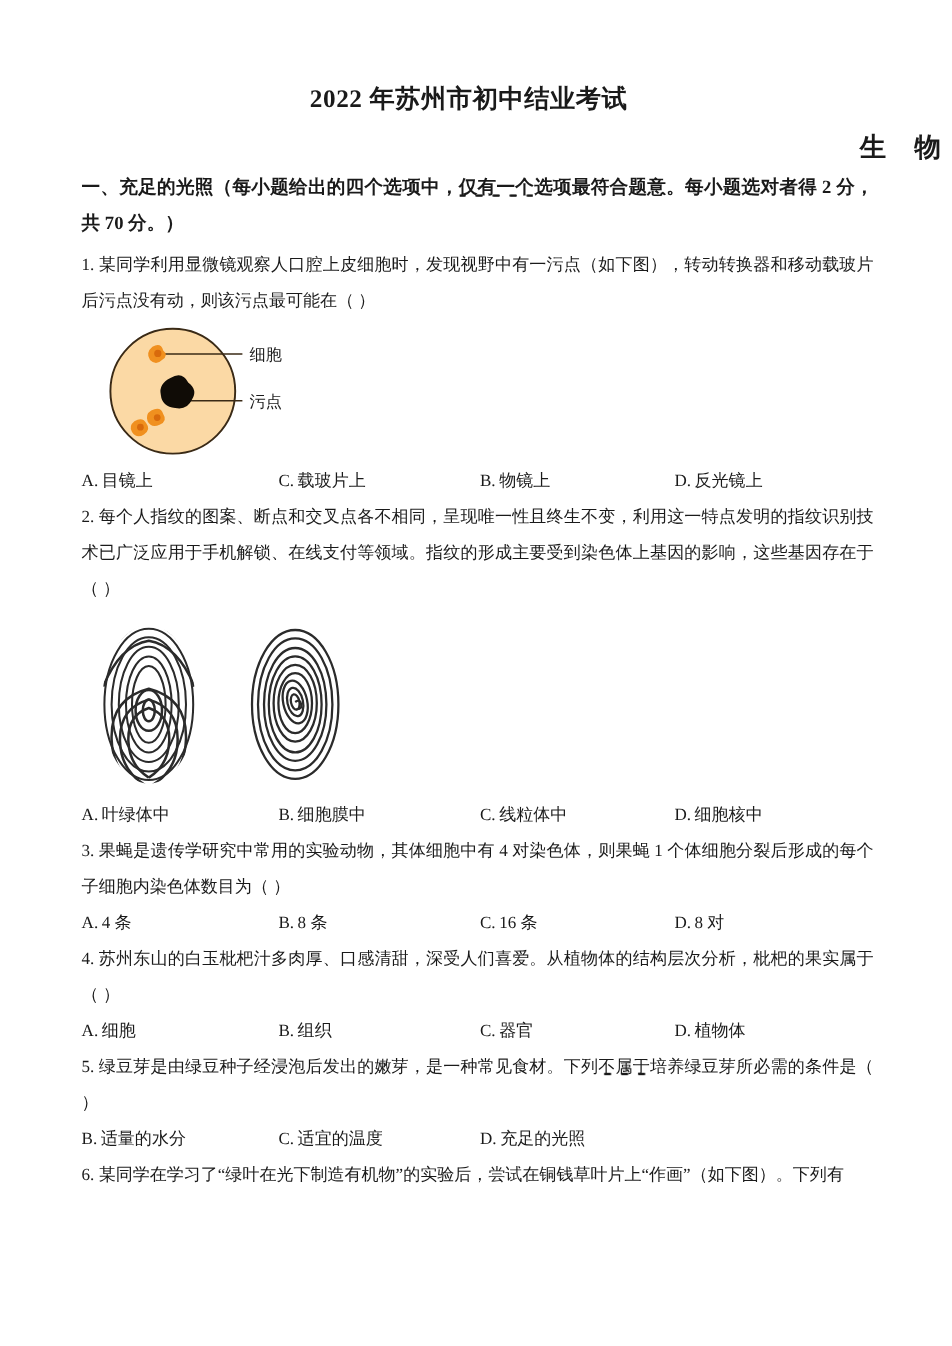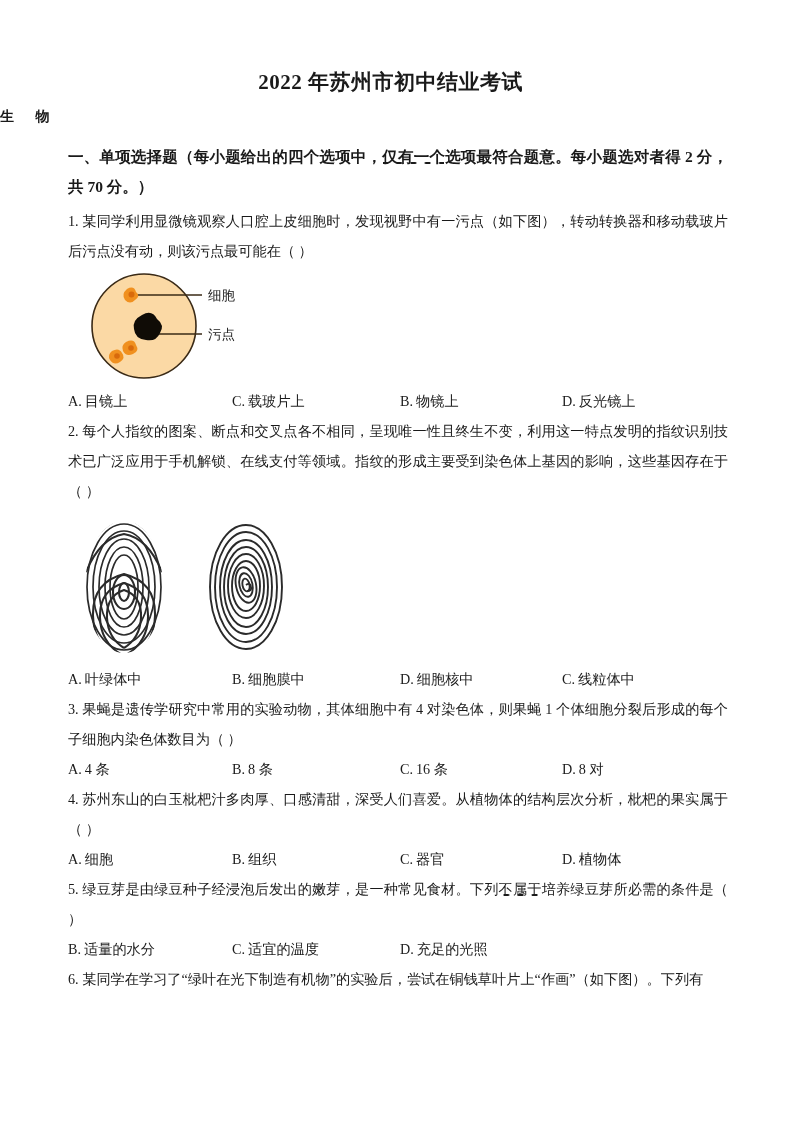--- a/index.html
+++ b/index.html
@@ -26,22 +26,22 @@
     text-align: center;
     font-size: 21px;
     font-weight: bold;
     letter-spacing: 0.5px;
     margin: 0;
     position: absolute;
     left: 0; right: 12px;
     top: 68px;
   }
   .doc-subtitle {
-    text-align: left;
-    font-size: 14px;
+    text-align: right;
+    font-size: 22px;
     font-weight: bold;
     letter-spacing: 9px;
     margin: 0;
     position: absolute;
     left: 0; right: 0;
     top: 108px;
   }
   .content {
     position: absolute;
     left: 68px;
@@ -120,21 +120,21 @@
 </head>
 <body>
 
 <div class="page">
 
   <h1 class="doc-title">2022 年苏州市初中结业考试</h1>
   <h2 class="doc-subtitle">生   物</h2>
 
   <div class="content">
 
-    <p class="section-heading"><span>一、单项选择题（每小题给出的四个选项中，</span><span class="emph">仅有一个</span><span>选项最符合题意。每小题选对者得 2 分，共 70 分。）</span></p>
+    <p class="section-heading"><span>一、充足的光照（每小题给出的四个选项中，</span><span class="emph">仅有一个</span><span>选项最符合题意。每小题选对者得 2 分，共 70 分。）</span></p>
 
     <p class="q q-stem"><span>1.</span> <span>某同学利用显微镜观察人口腔上皮细胞时，发现视野中有一污点（如下图），转动转换器和移动载玻片后污点没有动，则该污点最可能在（      ）</span></p>
 
     <div class="figure fig-micro">
       <div class="micro-wrap">
         <svg width="210" height="116" viewBox="0 0 210 116">
           <circle cx="58" cy="58" r="52" fill="#FBD9A5" stroke="#3a2a16" stroke-width="1.6"></circle>
 
           <line x1="48" y1="27" x2="116" y2="27" stroke="#3a2a16" stroke-width="1.3"></line>
           <line x1="72" y1="66" x2="116" y2="66" stroke="#3a2a16" stroke-width="1.3"></line>
@@ -222,22 +222,22 @@
           <path d="M0 22 q20 -36 46 -38 q26 2 46 38"></path>
           <path d="M2 112 q14 24 44 28 q30 -4 44 -28"></path>
           <path d="M0 124 q16 22 46 26 q30 -4 46 -26"></path>
         </g>
       </svg>
     </div>
 
     <div class="opts">
       <span class="opt"><span class="opt-key">A.</span><span>叶绿体中</span></span>
       <span class="opt"><span class="opt-key">B.</span><span>细胞膜中</span></span>
+      <span class="opt"><span class="opt-key">C.</span><span>线粒体中</span></span>
       <span class="opt"><span class="opt-key">D.</span><span>细胞核中</span></span>
-      <span class="opt"><span class="opt-key">C.</span><span>线粒体中</span></span>
     </div>
 
     <p class="q q-stem"><span>3.</span> <span>果蝇是遗传学研究中常用的实验动物，其体细胞中有 4 对染色体，则果蝇 1 个体细胞分裂后形成的每个子细胞内染色体数目为（      ）</span></p>
     <div class="opts">
       <span class="opt"><span class="opt-key">A.</span><span>4 条</span></span>
       <span class="opt"><span class="opt-key">B.</span><span>8 条</span></span>
       <span class="opt"><span class="opt-key">C.</span><span>16 条</span></span>
       <span class="opt"><span class="opt-key">D.</span><span>8 对</span></span>
     </div>
 

